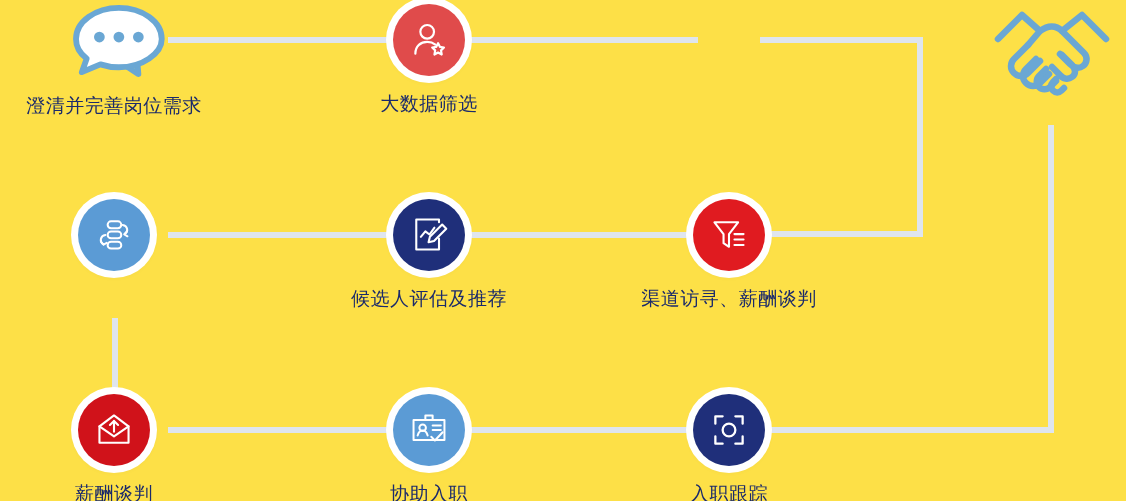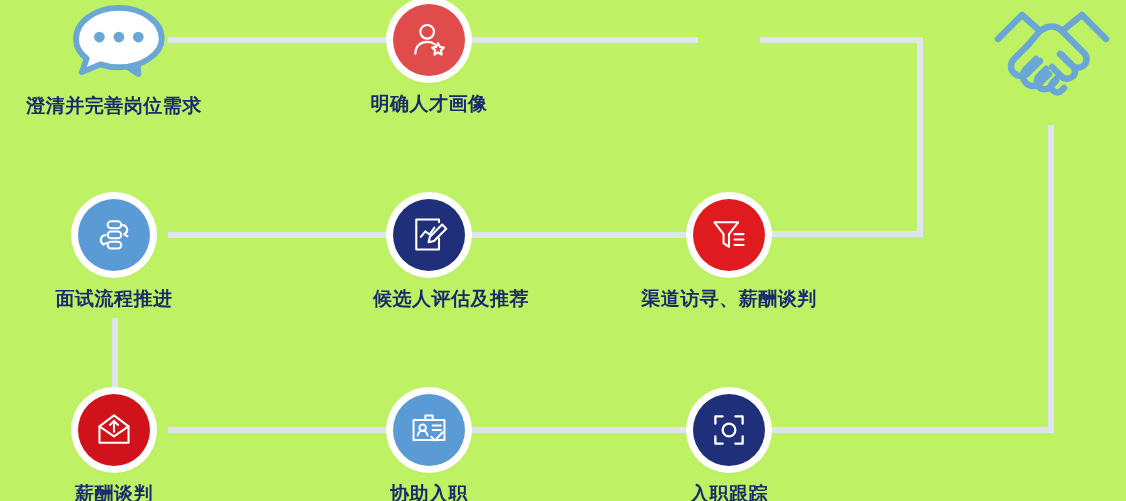--- a/index.html
+++ b/index.html
@@ -4,24 +4,23 @@
 <style>
   html, body {
     margin: 0;
     padding: 0;
     background: #ffffff;
   }
   #canvas {
     position: relative;
     width: 1126px;
     height: 501px;
-    background: #bef264;
+    background: #fde047;
     font-family: "Liberation Sans", "DejaVu Sans", sans-serif;
     overflow: hidden;
-    font-weight: bold;
   }
 
   
   .conn {
     position: absolute;
     background: #dfe5ee;
   }
   .conn-h { height: 6px; }
   .conn-v { width: 6px; }
 
@@ -130,44 +129,43 @@
       <span>
         <svg viewBox="0 0 44 44" width="40" height="40" aria-hidden="true">
           <g fill="none" stroke="#ffffff" stroke-width="2.4" stroke-linecap="round" stroke-linejoin="round">
             <circle cx="20" cy="13" r="7.5"></circle>
             <path d="M7 37 C7 28.5 13 24 20 24 C23.5 24 26.5 25 29 27"></path>
             <path d="M32 25.5 L34 29.5 L38.5 30.2 L35.2 33.4 L36 38 L32 35.8 L28 38 L28.8 33.4 L25.5 30.2 L30 29.5 Z"></path>
           </g>
         </svg>
       </span>
     </div>
-    <div class="label">明确人才画像</div>
+    <div class="label">大数据筛选</div>
   </div>
 
 
   <div class="node" style="left:14px; top:199px;">
     <div class="badge" style="background:#5b9bd5;">
       <span>
         <svg viewBox="0 0 44 44" width="40" height="40" aria-hidden="true">
           <g fill="none" stroke="#ffffff" stroke-width="2.2" stroke-linecap="round" stroke-linejoin="round">
             <rect x="15" y="7" width="15" height="7.5" rx="3.75"></rect>
             <rect x="15" y="18.2" width="15" height="7.5" rx="3.75"></rect>
             <rect x="15" y="29.4" width="15" height="7.5" rx="3.75"></rect>
             <path d="M31.5 11 C37 12 38.5 18 33.5 21"></path>
             <path d="M36.2 18.2 L33.4 21.4 L36.8 23.4"></path>
             <path d="M12.5 22 C7 23 5.5 29 10.5 32.5"></path>
             <path d="M7.6 29.2 L10.5 32.6 L14 30.6"></path>
           </g>
         </svg>
       </span>
     </div>
-    <div class="label">面试流程推进</div>
-  </div>
-
-  <div class="node" style="left:329px; top:199px;text-align:right;">
+  </div>
+
+  <div class="node" style="left:329px; top:199px;">
     <div class="badge" style="background:#1f2f7a;">
       <span>
         <svg viewBox="0 0 44 44" width="40" height="40" aria-hidden="true">
           <g fill="none" stroke="#ffffff" stroke-width="2.3" stroke-linecap="round" stroke-linejoin="round">
             <path d="M33 8 L33 5 L8 5 L8 38 L33 38 L33 26"></path>
             <path d="M13 24 L18 18 L22.5 21.5 L28 14"></path>
             <path d="M36.5 10.5 L23 24 L21.5 30 L27.5 28.5 L41 15 Z"></path>
           </g>
         </svg>
       </span>

